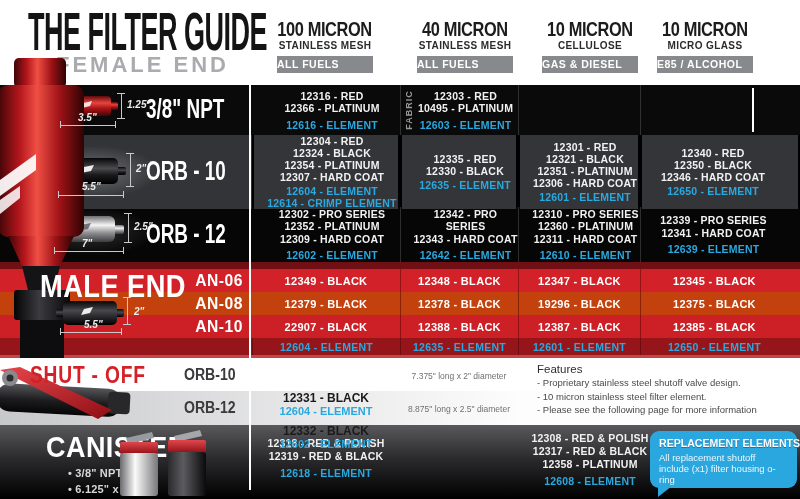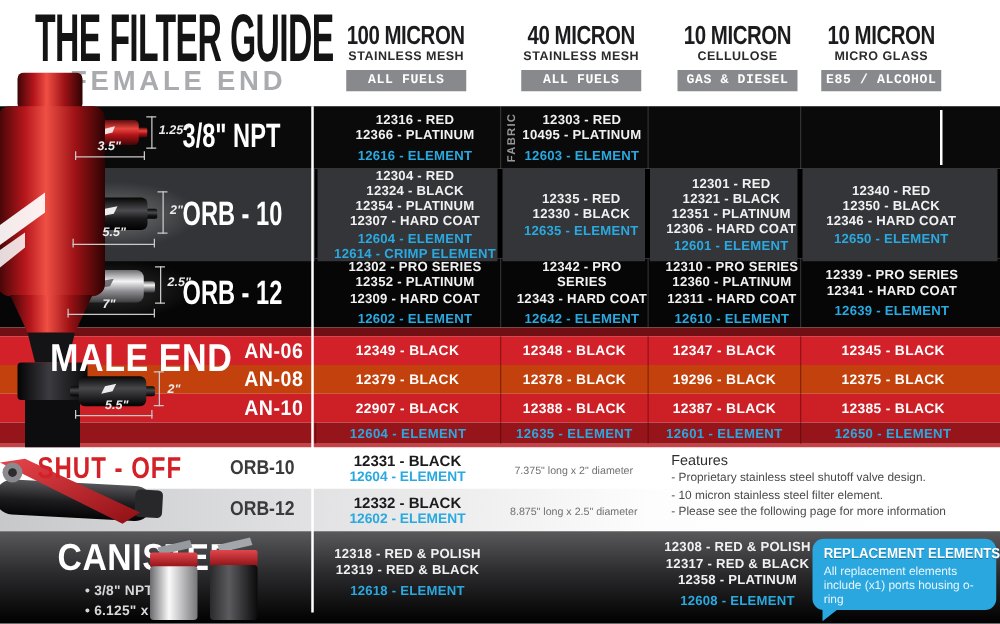--- a/index.html
+++ b/index.html
@@ -11,22 +11,22 @@
   .title { position:absolute; left:28px; top:4px; font-size:54px; font-weight:bold; color:#141414;
            letter-spacing:-1px; white-space:nowrap; transform:scaleX(.5); transform-origin:left top; line-height:1; }
   .subtitle { position:absolute; left:56px; top:52px; font-size:22px; font-weight:bold; color:#a9abae;
               letter-spacing:3px; white-space:nowrap; }
   .colhead { position:absolute; top:18px; display:flex; flex-direction:column; align-items:center; }
   .ch1 { left:252px; width:146px; } .ch2 { left:398px; width:134px; }
   .ch3 { left:520px; width:140px; } .ch4 { left:634px; width:142px; }
   .micron { font-size:21px; font-weight:bold; color:#1c1c1e; white-space:nowrap;
             transform:scaleX(.78); letter-spacing:-.5px; line-height:22px; }
   .media  { font-size:10px; font-weight:bold; color:#2b2b2d; letter-spacing:.4px; white-space:nowrap; line-height:12px; }
-  .fuelbadge { margin-top:4px; width:96px; text-align:center; background:#87898c; color:#fff;
-               font-size:10.5px; font-weight:bold; letter-spacing:.5px; padding:2px 0 3px; white-space:nowrap;font-family:Liberation Mono, monospace; }
+  .fuelbadge { margin-top:4px; width:96px; background:#87898c; color:#fff;
+               font-size:10.5px; font-weight:bold; letter-spacing:.5px; padding:2px 0 3px; white-space:nowrap; }
 
   
   #femtable { position:absolute; left:0; top:85px; width:800px; }
   .frow { display:grid; grid-template-columns:252px 148px 118px 122px 160px; }
   .f1 { height:50px; background:#0a0a0b; }
   .f2 { height:72px; background:#000; }
   .f3 { height:55px; background:#060607; }
   .f2 .cell, .f2 .rlabel { background:#343539; }
   .f2 .cell { margin:0 2px; }
   .f1 .cell + .cell, .f3 .cell + .cell { border-left:1px solid rgba(255,255,255,.16); }
@@ -73,21 +73,21 @@
               white-space:nowrap; transform:scaleX(.88); transform-origin:left top; letter-spacing:.5px; z-index:6; }
 
   
   #shutoff { position:absolute; left:0; top:358px; width:800px; height:67px; background:#fff; }
   .so-r2bg { position:absolute; left:0; top:33px; width:800px; height:34px;
              background:linear-gradient(90deg,#c7c8ca,#ededee 45%,#fdfdfd 65%,#fff); }
   .soname { position:absolute; left:30px; top:3px; font-size:24px; font-weight:bold; color:#d42027;
             white-space:nowrap; transform:scaleX(.8); transform-origin:left top; letter-spacing:1px; z-index:6; }
   .solabel { position:absolute; left:184px; font-size:16px; font-weight:bold; color:#3a3a3d;
              transform:scaleX(.88); transform-origin:left center; z-index:6; }
-  .soblock { position:absolute; left:252px; width:148px; text-align:center; z-index:6; }
+  .soblock { position:absolute; left:252px; width:148px; text-align:center; z-index:6;margin-top:29px; }
   .sopart { font-size:12px; font-weight:bold; color:#1b1b1d; line-height:14px; }
   .soel   { font-size:11px; font-weight:bold; color:#2aa9e0; line-height:13px; }
   .sosize { position:absolute; left:400px; width:118px; text-align:center; font-size:8.5px; color:#6f7072; z-index:6; }
   .features { position:absolute; left:537px; top:4px; width:250px; z-index:6; }
   .feat-title { font-size:11.5px; font-weight:normal; color:#2e2e30; line-height:14px; }
   .feat-items { white-space:pre-line; font-size:9.5px; color:#4a4a4c; line-height:13.5px; }
 
   
   #canister { position:absolute; left:0; top:425px; width:800px; height:74px;
               background:linear-gradient(180deg,#59595b 0%,#2b2b2d 45%,#0b0b0c 85%,#000); }
@@ -443,20 +443,20 @@
     </div>
     <div class="canblock cb3">
       <div class="parts">12308 - RED &amp; POLISH
 12317 - RED &amp; BLACK
 12358 - PLATINUM</div>
       <div class="elements">12608 - ELEMENT</div>
     </div>
 
     <div class="callout">
       <div class="callout-title">REPLACEMENT ELEMENTS</div>
-      <div class="callout-body">All replacement elements include (x1) ports housing o-ring</div>
+      <div class="callout-body">All replacement shutoff include (x1) filter housing o-ring</div>
     </div>
   </div>
 
   <div class="vline" style="left:249px;top:85px;width:2px;height:405px"></div>
   <div class="vline" style="left:752px;top:88px;width:2px;height:44px"></div>
 
 </div>
 
 </body></html>

